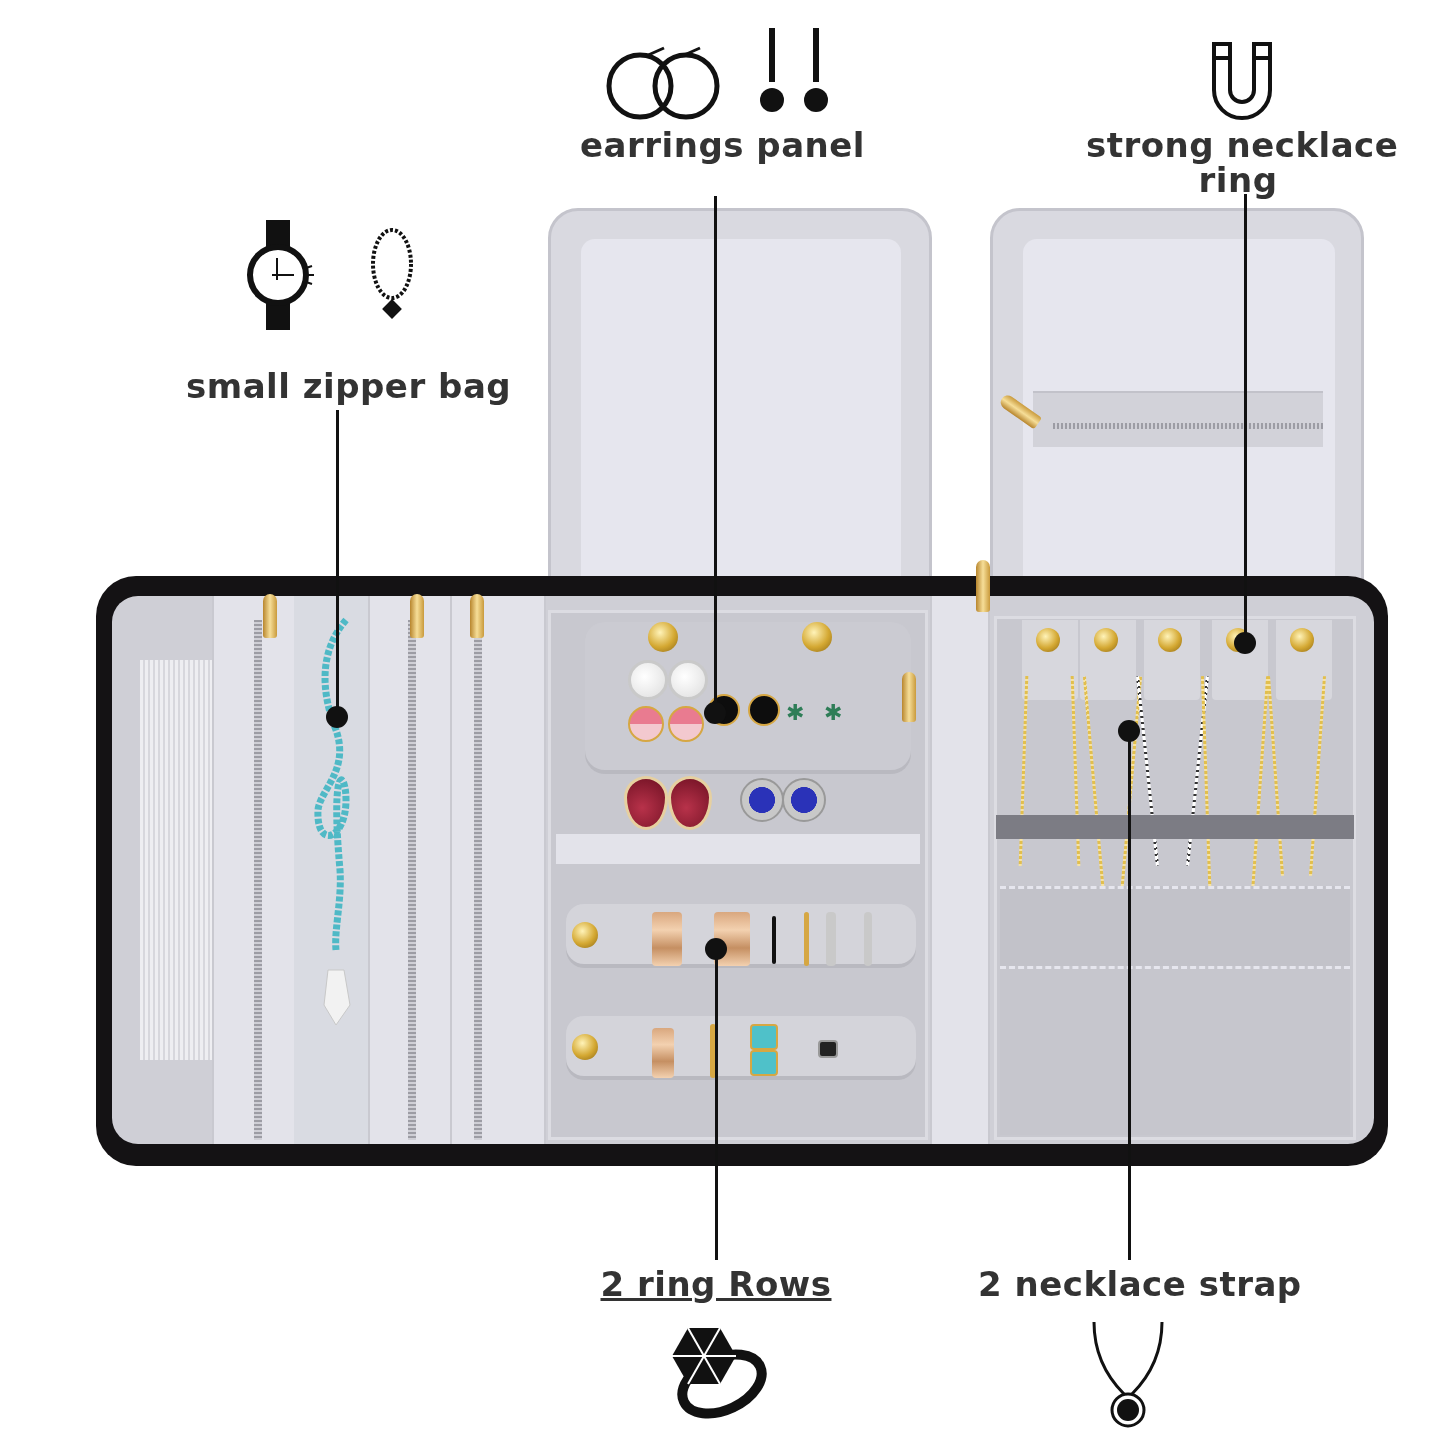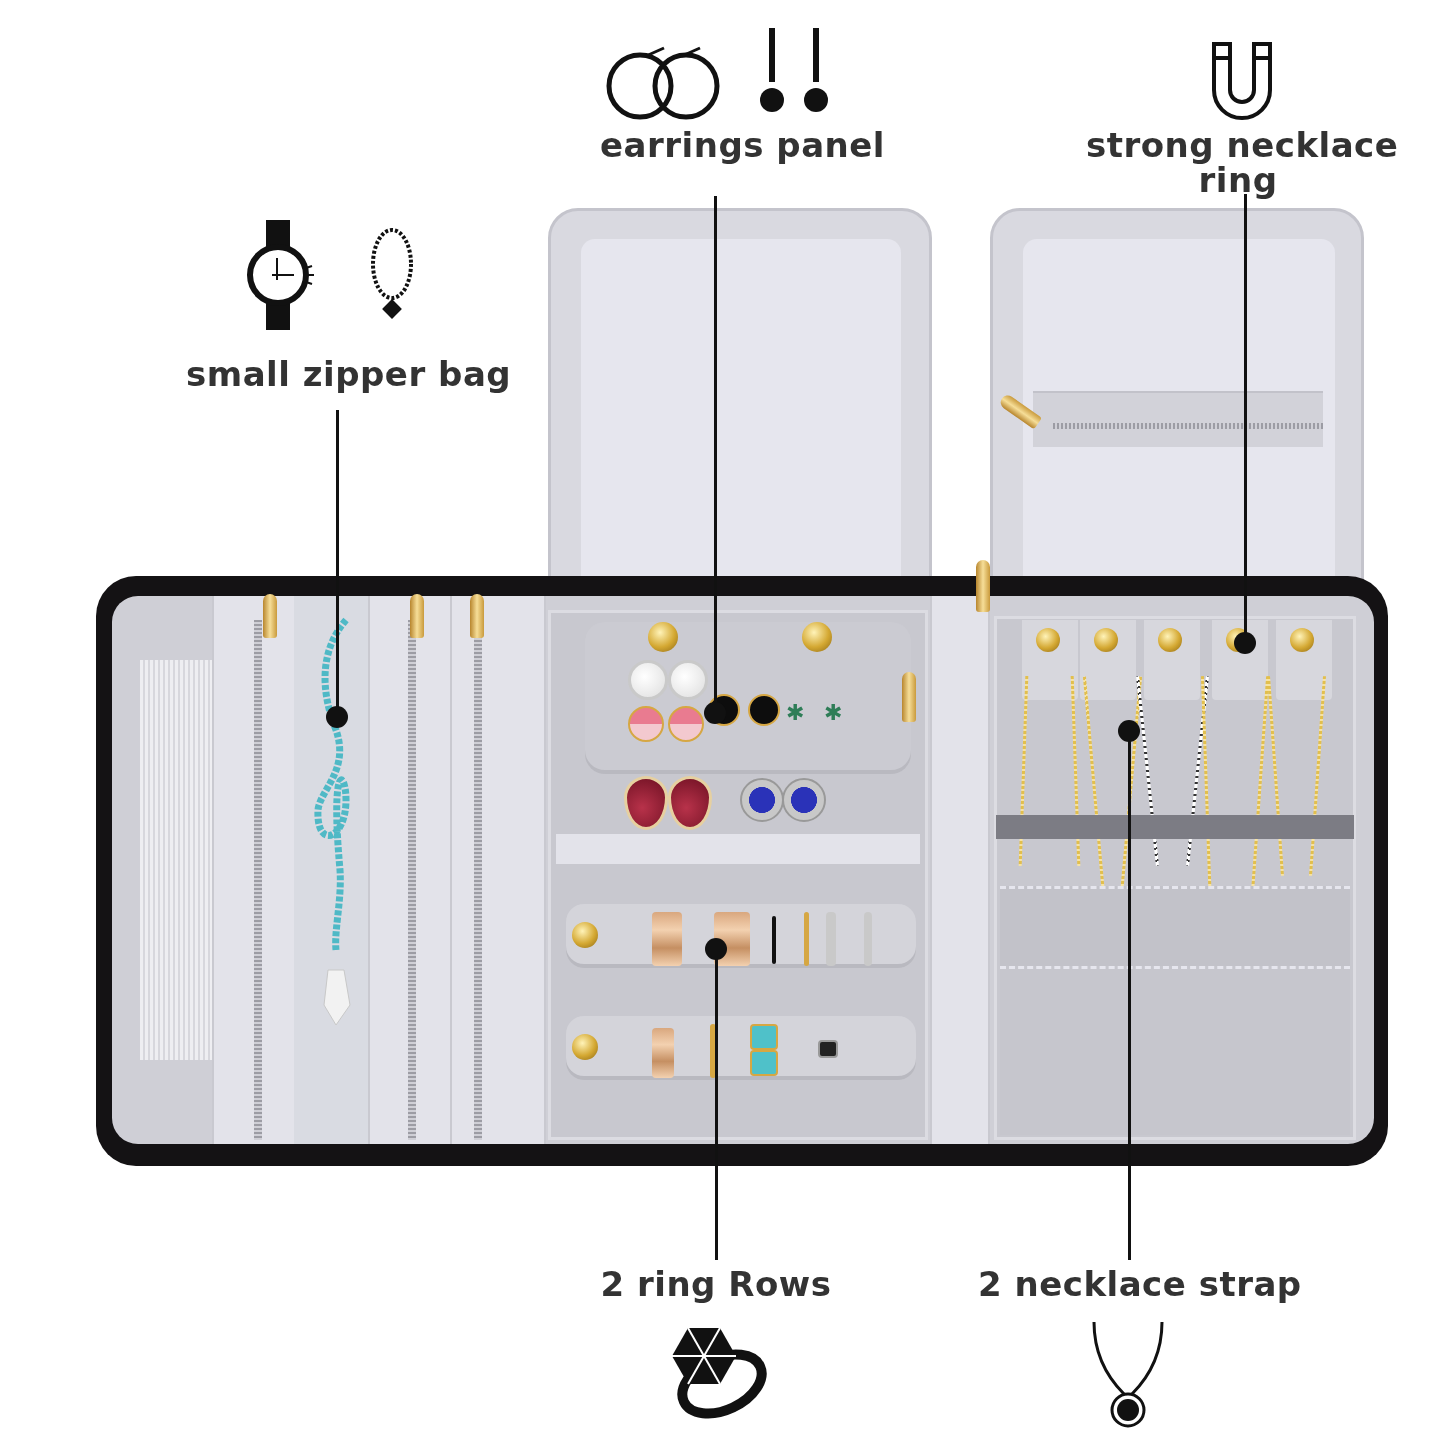--- a/index.html
+++ b/index.html
@@ -35,21 +35,21 @@
   <circle cx="80" cy="42" r="31" fill="none" stroke="#111" stroke-width="5"></circle>
   <line x1="40" y1="12" x2="58" y2="4" stroke="#111" stroke-width="3"></line>
   <line x1="76" y1="12" x2="94" y2="4" stroke="#111" stroke-width="3"></line>
 </svg>
 <svg class="svg-icon" style="left:758px;top:24px" width="76" height="90" viewBox="0 0 76 90">
   <rect x="11" y="4" width="6" height="54" fill="#111"></rect>
   <circle cx="14" cy="76" r="12" fill="#111"></circle>
   <rect x="55" y="4" width="6" height="54" fill="#111"></rect>
   <circle cx="58" cy="76" r="12" fill="#111"></circle>
 </svg>
-<div class="label" style="left:600px;top:127px;width:260px;">earrings panel</div>
+<div class="label" style="left:580px;top:127px;width:260px;">earrings panel</div>
 
 <svg class="svg-icon" style="left:1208px;top:38px" width="68" height="86" viewBox="0 0 68 86">
   <path d="M6 6 H22 V52 A12 12 0 0 0 46 52 V6 H62 V52 A28 28 0 0 1 6 52 Z" fill="none" stroke="#111" stroke-width="4"></path>
   <rect x="6" y="6" width="16" height="14" fill="none" stroke="#111" stroke-width="4"></rect>
   <rect x="46" y="6" width="16" height="14" fill="none" stroke="#111" stroke-width="4"></rect>
 </svg>
 <div class="label" style="left:1086px;top:127px;width:304px;">strong necklace</div>
 <div class="label" style="left:1086px;top:162px;width:304px;">ring</div>
 
 <svg class="svg-icon" style="left:246px;top:218px" width="76" height="114" viewBox="0 0 76 114">
@@ -59,21 +59,21 @@
   <line x1="31" y1="40" x2="31" y2="62" stroke="#111" stroke-width="2"></line>
   <line x1="26" y1="57" x2="48" y2="57" stroke="#111" stroke-width="2"></line>
   <line x1="60" y1="50" x2="66" y2="48" stroke="#111" stroke-width="2"></line>
   <line x1="62" y1="57" x2="68" y2="57" stroke="#111" stroke-width="2"></line>
   <line x1="60" y1="64" x2="66" y2="66" stroke="#111" stroke-width="2"></line>
 </svg>
 <svg class="svg-icon" style="left:364px;top:226px" width="56" height="100" viewBox="0 0 56 100">
   <ellipse cx="28" cy="38" rx="19" ry="34" fill="none" stroke="#111" stroke-width="4" stroke-dasharray="3 2"></ellipse>
   <rect x="21" y="76" width="14" height="14" transform="rotate(45 28 83)" fill="#111"></rect>
 </svg>
-<div class="label" style="left:186px;top:356px;width:304px;">small zipper bag</div>
+<div class="label" style="left:186px;top:368px;width:304px;">small zipper bag</div>
 
 <div>
 
   <div class="panel-flap" style="left:548px;top:208px;width:384px;height:420px;">
     <div class="flap-inner" style="left:30px;top:28px;width:320px;height:392px;"></div>
   </div>
   <div class="panel-flap" style="left:990px;top:208px;width:374px;height:420px;">
     <div class="flap-inner" style="left:30px;top:28px;width:312px;height:392px;"></div>
     <div class="abs" style="left:40px;top:180px;width:290px;height:54px;background:#d2d2d9;border-top:2px solid #c2c2ca;border-bottom:2px solid #e6e6ee;"></div>
     <div class="zip-teeth" style="left:60px;top:212px;width:270px;height:6px;background:repeating-linear-gradient(90deg,#9c9ca4 0 2px,#cfcfd6 2px 4px);"></div>
@@ -183,21 +183,21 @@
 
 <div class="line" style="left:336px;top:410px;height:306px;"></div>
 <div class="dot" style="left:326px;top:706px;"></div>
 
 <div class="line" style="left:715px;top:946px;height:314px;"></div>
 <div class="dot" style="left:705px;top:938px;"></div>
 
 <div class="line" style="left:1128px;top:730px;height:530px;"></div>
 <div class="dot" style="left:1118px;top:720px;"></div>
 
-<div class="label" style="left:596px;top:1266px;width:240px;">2 ring Rows</div>
+<div class="label" style="left:596px;top:1266px;width:240px;text-decoration:underline;">2 ring Rows</div>
 <svg class="svg-icon" style="left:670px;top:1322px" width="104" height="100" viewBox="0 0 104 100">
   <ellipse cx="52" cy="62" rx="42" ry="26" transform="rotate(-25 52 62)" fill="none" stroke="#111" stroke-width="10"></ellipse>
   <polygon points="18,6 50,6 66,34 50,62 18,62 2,34" fill="#111"></polygon>
   <line x1="18" y1="6" x2="50" y2="62" stroke="#fff" stroke-width="2"></line>
   <line x1="50" y1="6" x2="18" y2="62" stroke="#fff" stroke-width="2"></line>
   <line x1="2" y1="34" x2="66" y2="34" stroke="#fff" stroke-width="2"></line>
 </svg>
 
 <div class="label" style="left:978px;top:1266px;width:304px;">2 necklace strap</div>
 <svg class="svg-icon" style="left:1088px;top:1318px" width="80" height="110" viewBox="0 0 80 110">

